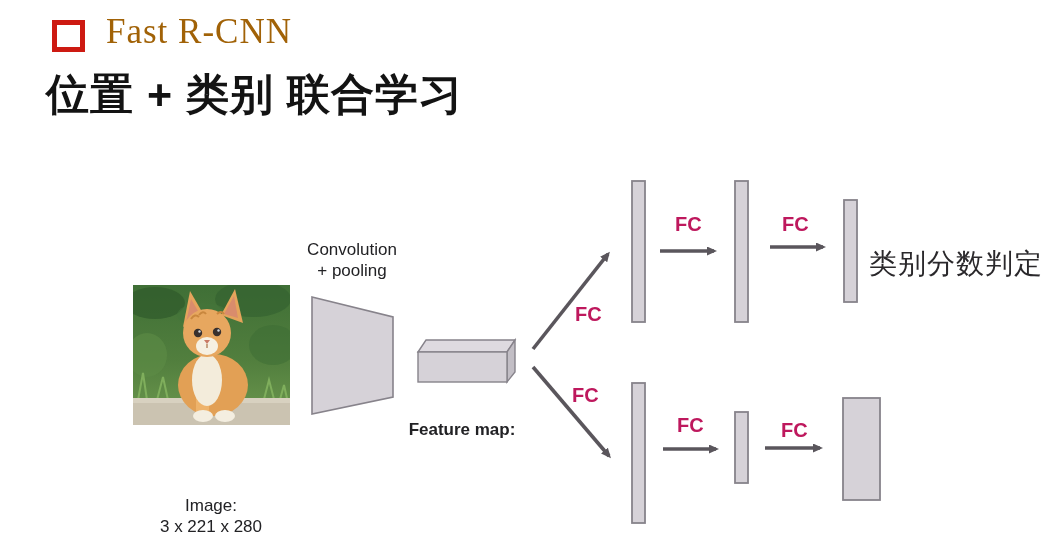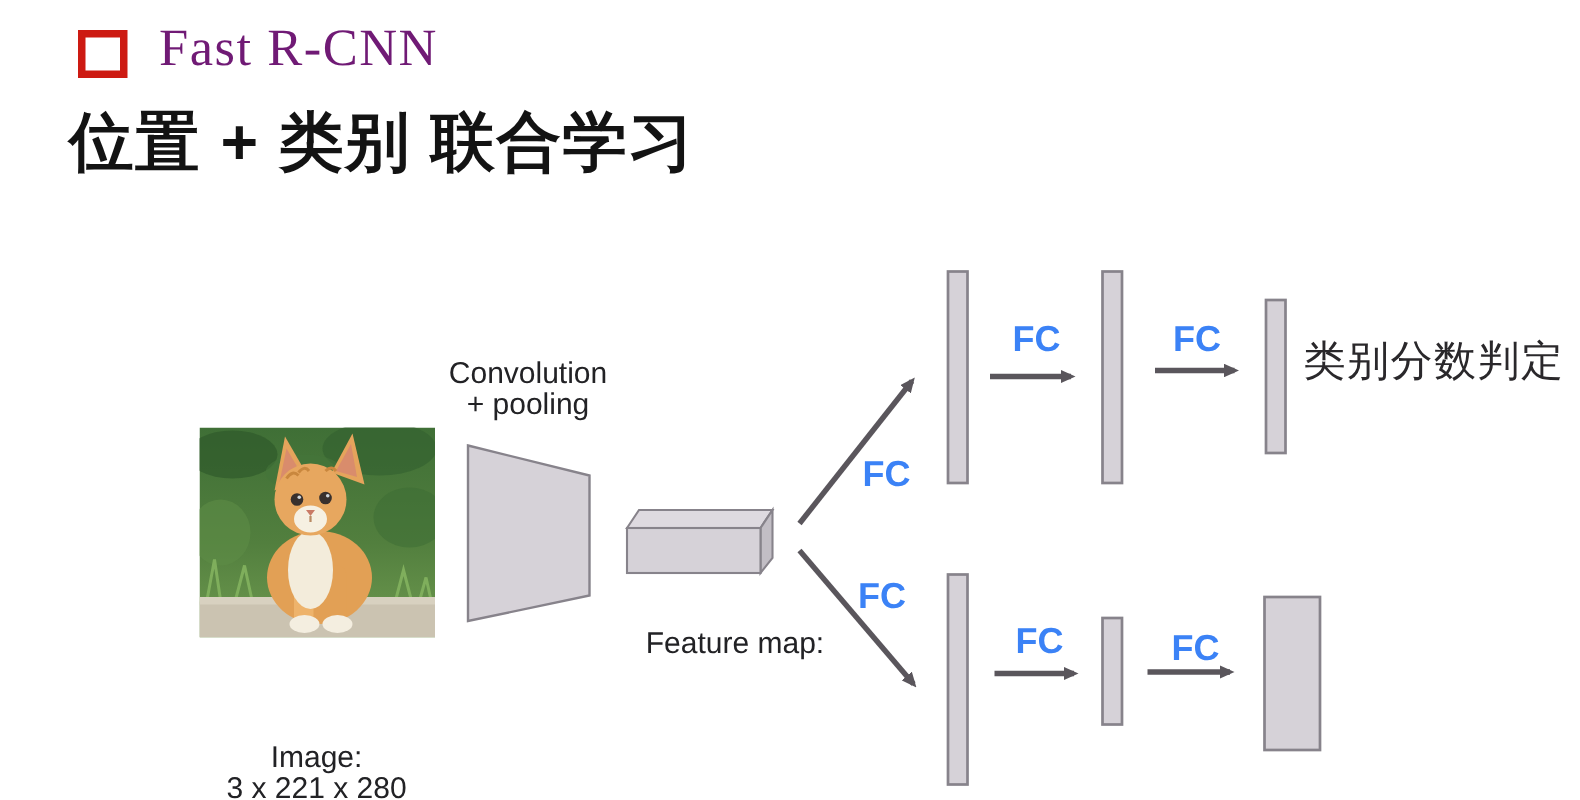--- a/index.html
+++ b/index.html
@@ -13,48 +13,48 @@
   .abs{position:absolute;}
 
   
   .bullet{
     left:52px;top:20px;width:23px;height:22px;
     border:5px solid #cd1a12;background:#ffffff;
   }
   .title{
     left:106px;top:12px;
     font-family:"Liberation Serif", serif;
-    font-size:35px;color:#701a75;letter-spacing:1px;
+    font-size:35px;color:#a16207;letter-spacing:1px;
     white-space:nowrap;
   }
   .subtitle{
     left:46px;top:66px;
     font-size:43px;font-weight:bold;color:#131313;
     letter-spacing:1px;white-space:nowrap;
   }
 
   
   .caption{
-    font-size:20px;color:#222225;line-height:21px;
+    font-size:17px;color:#222225;line-height:21px;
     text-align:center;white-space:nowrap;
   }
   .cap-image{left:118px;top:447px;width:186px;margin-top:48px;}
   .cap-conv{left:282px;top:239px;width:140px;}
-  .cap-fmap{left:420px;top:419px;width:140px;}
+  .cap-fmap{left:392px;top:419px;width:140px;font-weight:bold;}
 
   
   .fc{
-    font-size:24px;font-weight:bold;color:#3b82f6;
+    font-size:20px;font-weight:bold;color:#be185d;
     white-space:nowrap;
   }
 
   
   .out{
     font-family:Liberation Sans, sans-serif;
-    font-size:28px;color:#2a282b;white-space:nowrap;letter-spacing:1px;
+    font-size:28px;color:#2a282b;white-space:nowrap;letter-spacing:1px;margin-top:23px;
   }
   .out-top{left:869px;top:222px;}
   .out-bottom{left:879px;top:437px;}
 
   svg{display:block;}
 </style>
 </head>
 <body>
 
 <div id="canvas">

